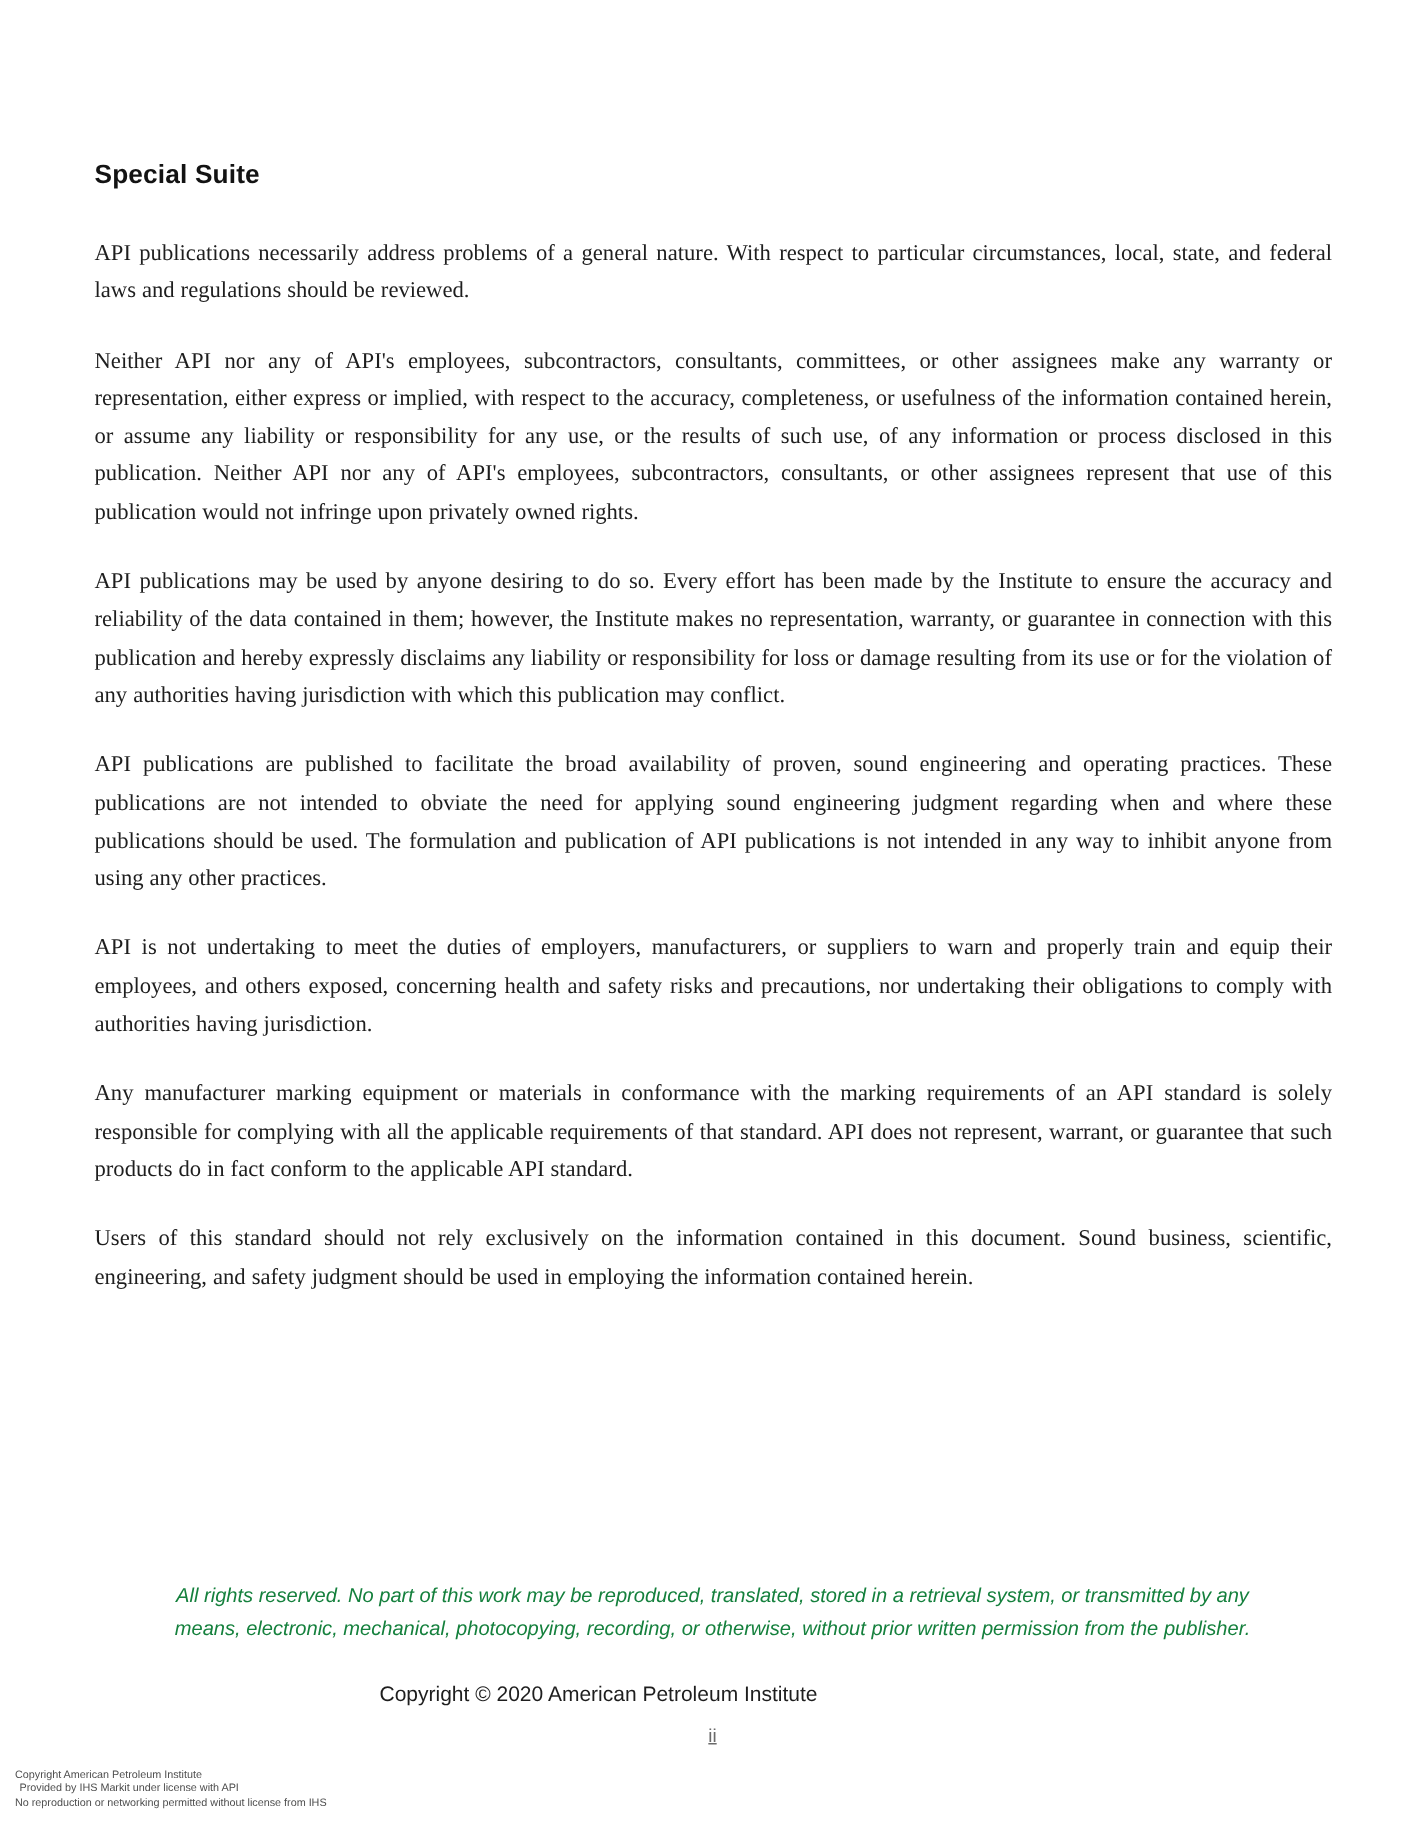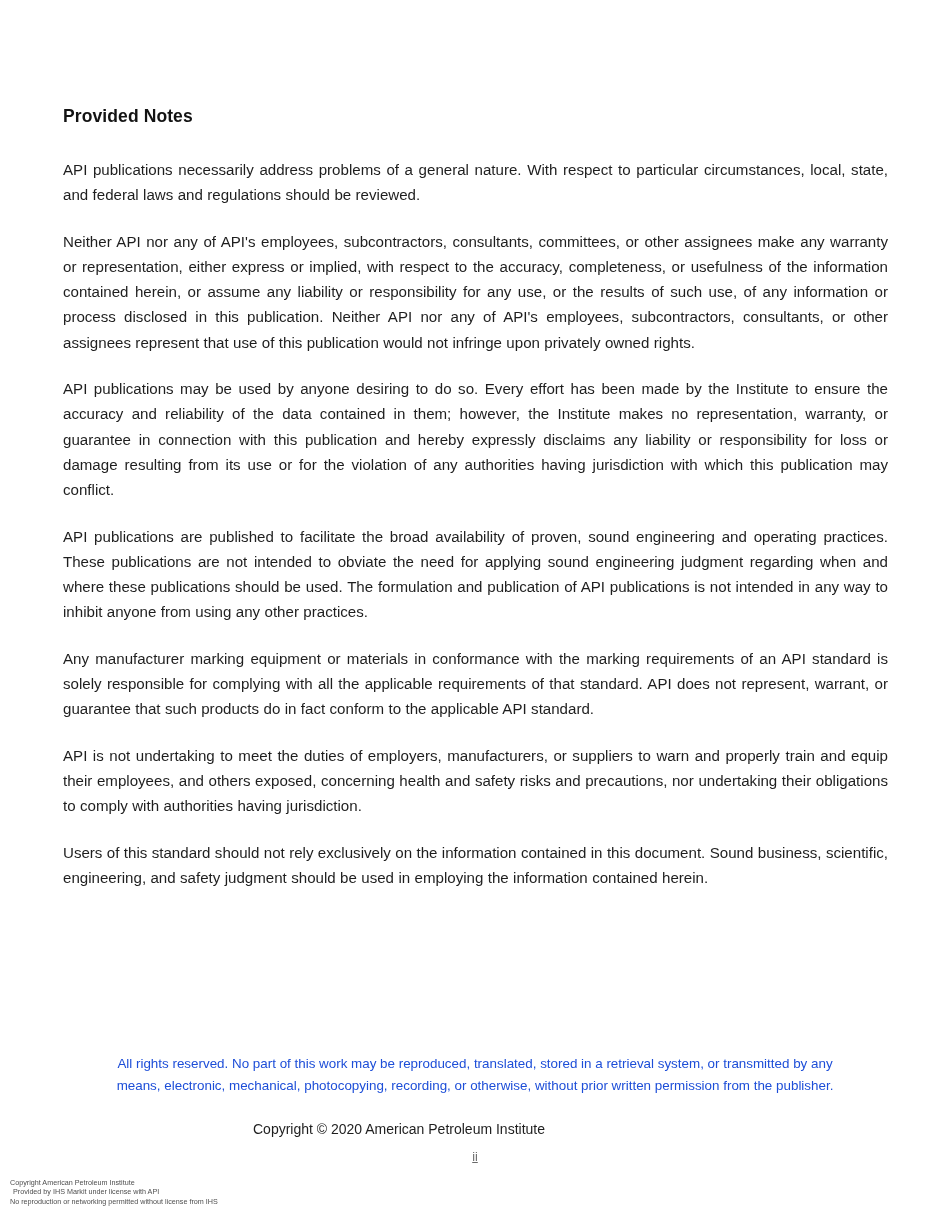--- a/index.html
+++ b/index.html
@@ -39,36 +39,38 @@
   }
 
   .body-para {
     font-size: 15.1px;
     line-height: 25.3px;
     text-align: justify;
     text-justify: inter-word;
     margin: 0 0 21px 0;
     color: #1e1e1e;
     word-spacing: 0.2px;
+    font-family: Liberation Serif, serif;
   }
   .body-para:last-child { margin-bottom: 0; }
 
   
   .legal-block {
     position: absolute;
     left: 75px;
     top: 1053px;
     width: 800px;
     text-align: center;
   }
   .legal-line {
     font-size: 13.4px;
     line-height: 21.5px;
-    color: #1d4ed8;
+    color: #15803d;
     margin: 0;
+    font-style: italic;
   }
 
   .copyright-line {
     position: absolute;
     left: 0;
     top: 1121px;
     width: 798px;
     text-align: center;
     font-size: 14px;
     color: #1e1e1e;
@@ -100,28 +102,28 @@
     white-space: nowrap;
   }
   .watermark-line.indent { padding-left: 3px; }
 </style>
 </head>
 <body>
 
 <div class="page">
 
   <div class="content">
-    <h1 class="page-heading">Provided Notes</h1>
+    <h1 class="page-heading">Special Suite</h1>
 
     <p class="body-para">API publications necessarily address problems of a general nature. With respect to particular circumstances, local, state, and federal laws and regulations should be reviewed.</p>
     <p class="body-para">Neither API nor any of API's employees, subcontractors, consultants, committees, or other assignees make any warranty or representation, either express or implied, with respect to the accuracy, completeness, or usefulness of the information contained herein, or assume any liability or responsibility for any use, or the results of such use, of any information or process disclosed in this publication. Neither API nor any of API's employees, subcontractors, consultants, or other assignees represent that use of this publication would not infringe upon privately owned rights.</p>
     <p class="body-para">API publications may be used by anyone desiring to do so. Every effort has been made by the Institute to ensure the accuracy and reliability of the data contained in them; however, the Institute makes no representation, warranty, or guarantee in connection with this publication and hereby expressly disclaims any liability or responsibility for loss or damage resulting from its use or for the violation of any authorities having jurisdiction with which this publication may conflict.</p>
     <p class="body-para">API publications are published to facilitate the broad availability of proven, sound engineering and operating practices. These publications are not intended to obviate the need for applying sound engineering judgment regarding when and where these publications should be used. The formulation and publication of API publications is not intended in any way to inhibit anyone from using any other practices.</p>
+    <p class="body-para">API is not undertaking to meet the duties of employers, manufacturers, or suppliers to warn and properly train and equip their employees, and others exposed, concerning health and safety risks and precautions, nor undertaking their obligations to comply with authorities having jurisdiction.</p>
     <p class="body-para">Any manufacturer marking equipment or materials in conformance with the marking requirements of an API standard is solely responsible for complying with all the applicable requirements of that standard. API does not represent, warrant, or guarantee that such products do in fact conform to the applicable API standard.</p>
-    <p class="body-para">API is not undertaking to meet the duties of employers, manufacturers, or suppliers to warn and properly train and equip their employees, and others exposed, concerning health and safety risks and precautions, nor undertaking their obligations to comply with authorities having jurisdiction.</p>
     <p class="body-para">Users of this standard should not rely exclusively on the information contained in this document. Sound business, scientific, engineering, and safety judgment should be used in employing the information contained herein.</p>
   </div>
 
   <div class="legal-block">
     <p class="legal-line">All rights reserved. No part of this work may be reproduced, translated, stored in a retrieval system, or transmitted by any</p>
     <p class="legal-line">means, electronic, mechanical, photocopying, recording, or otherwise, without prior written permission from the publisher.</p>
   </div>
 
   <div class="copyright-line">Copyright © 2020 American Petroleum Institute</div>
 

